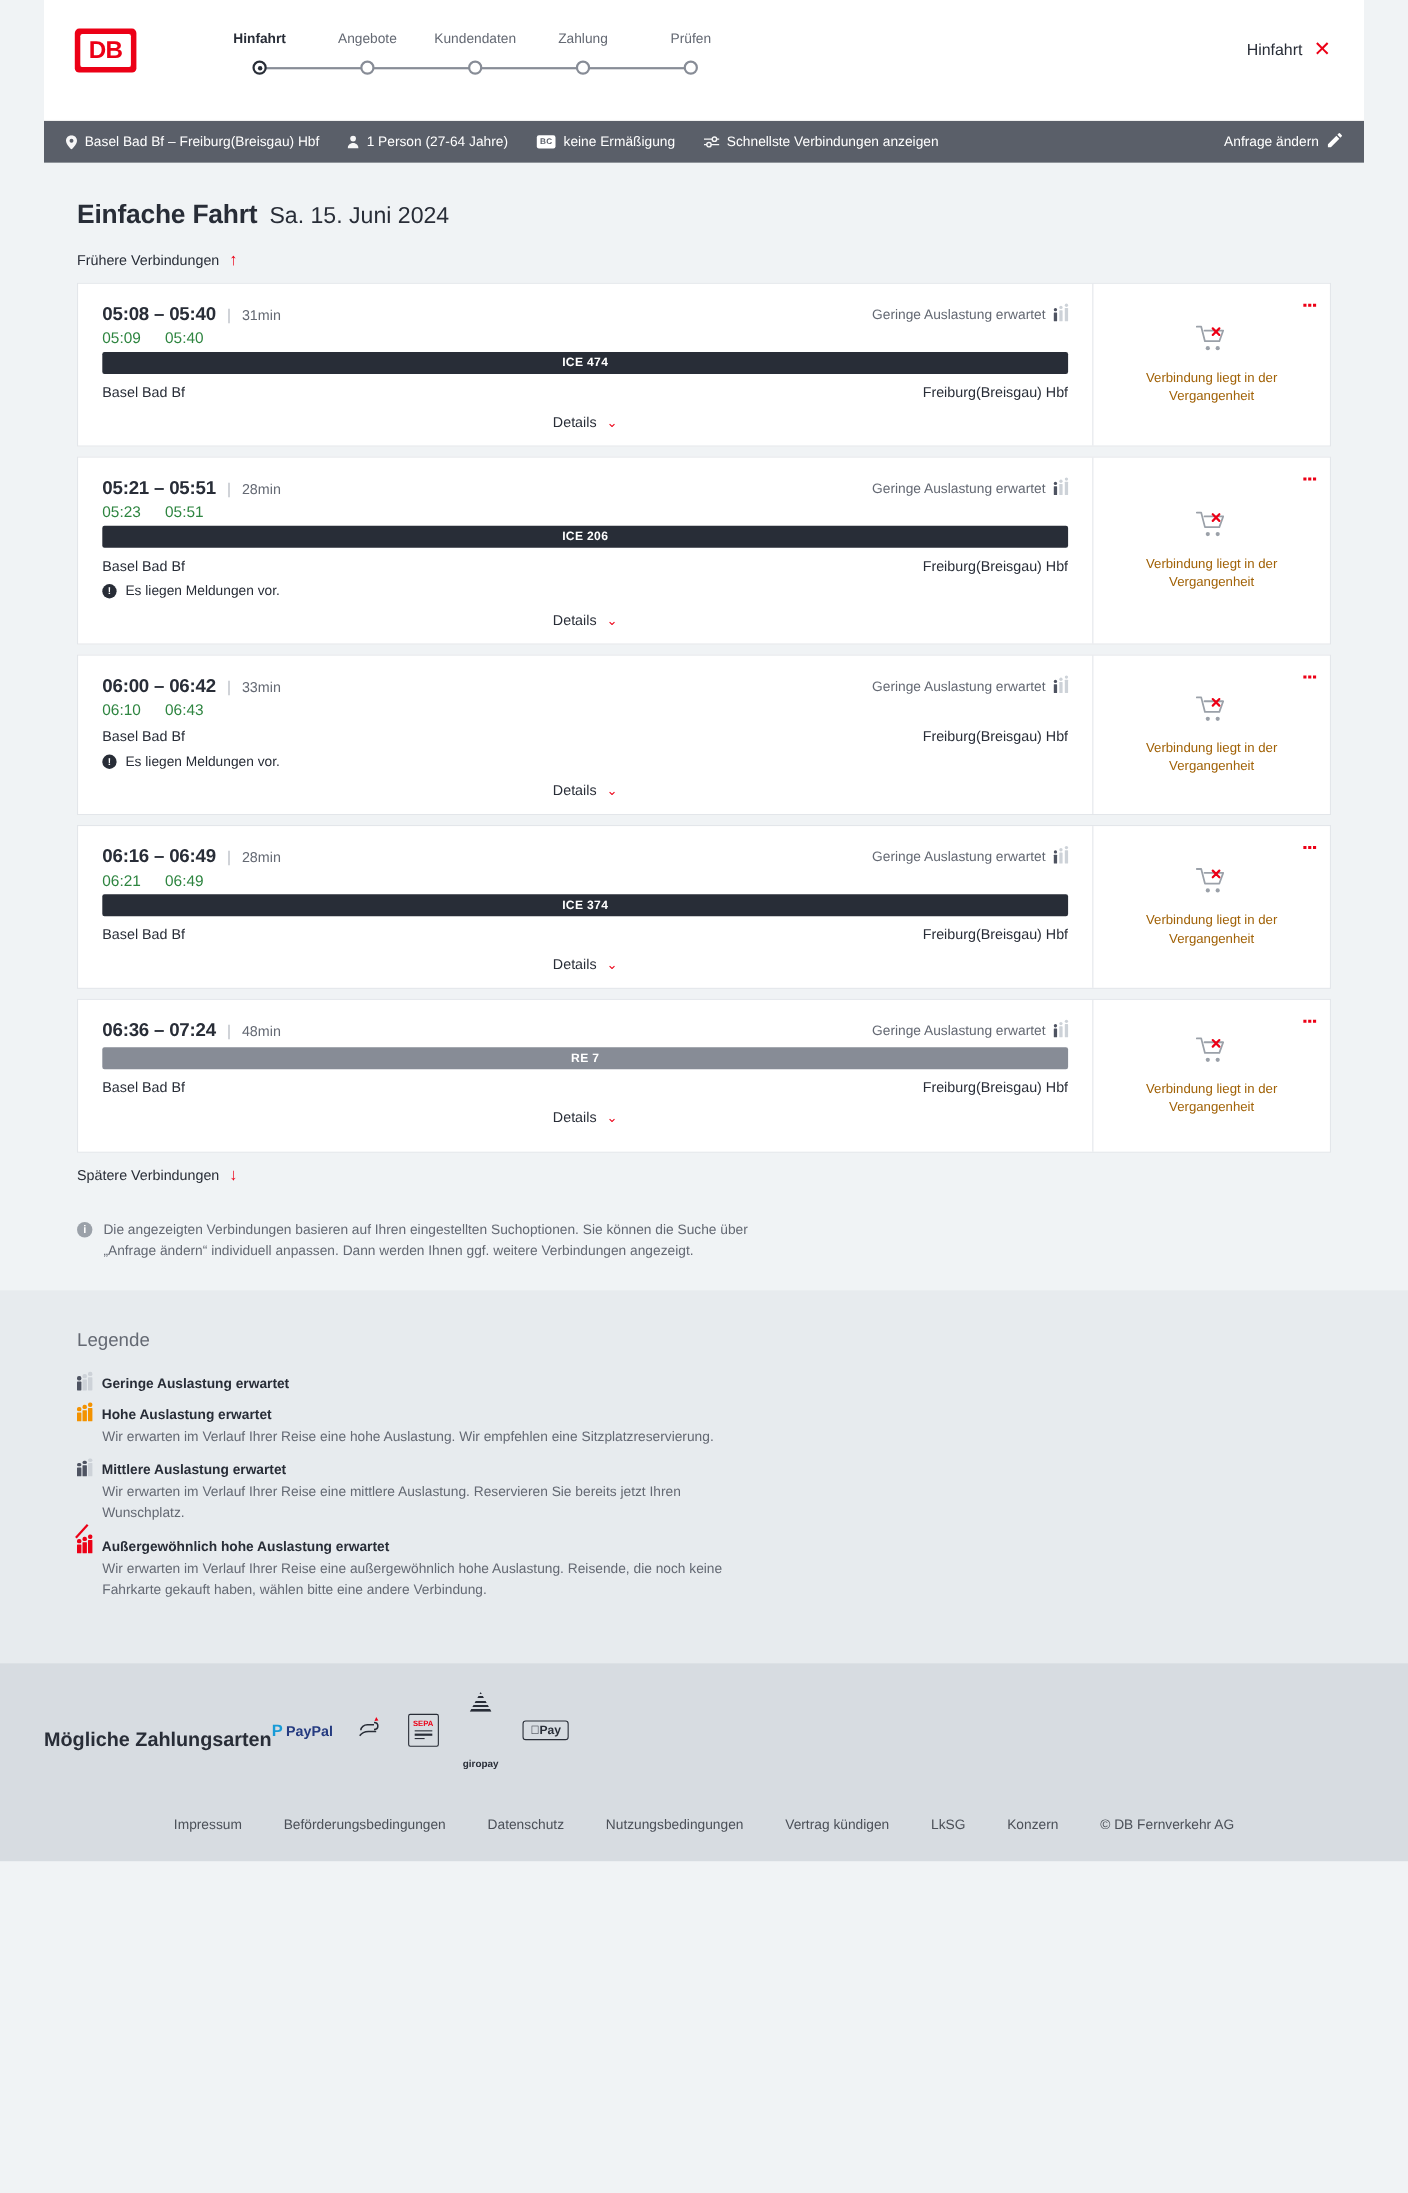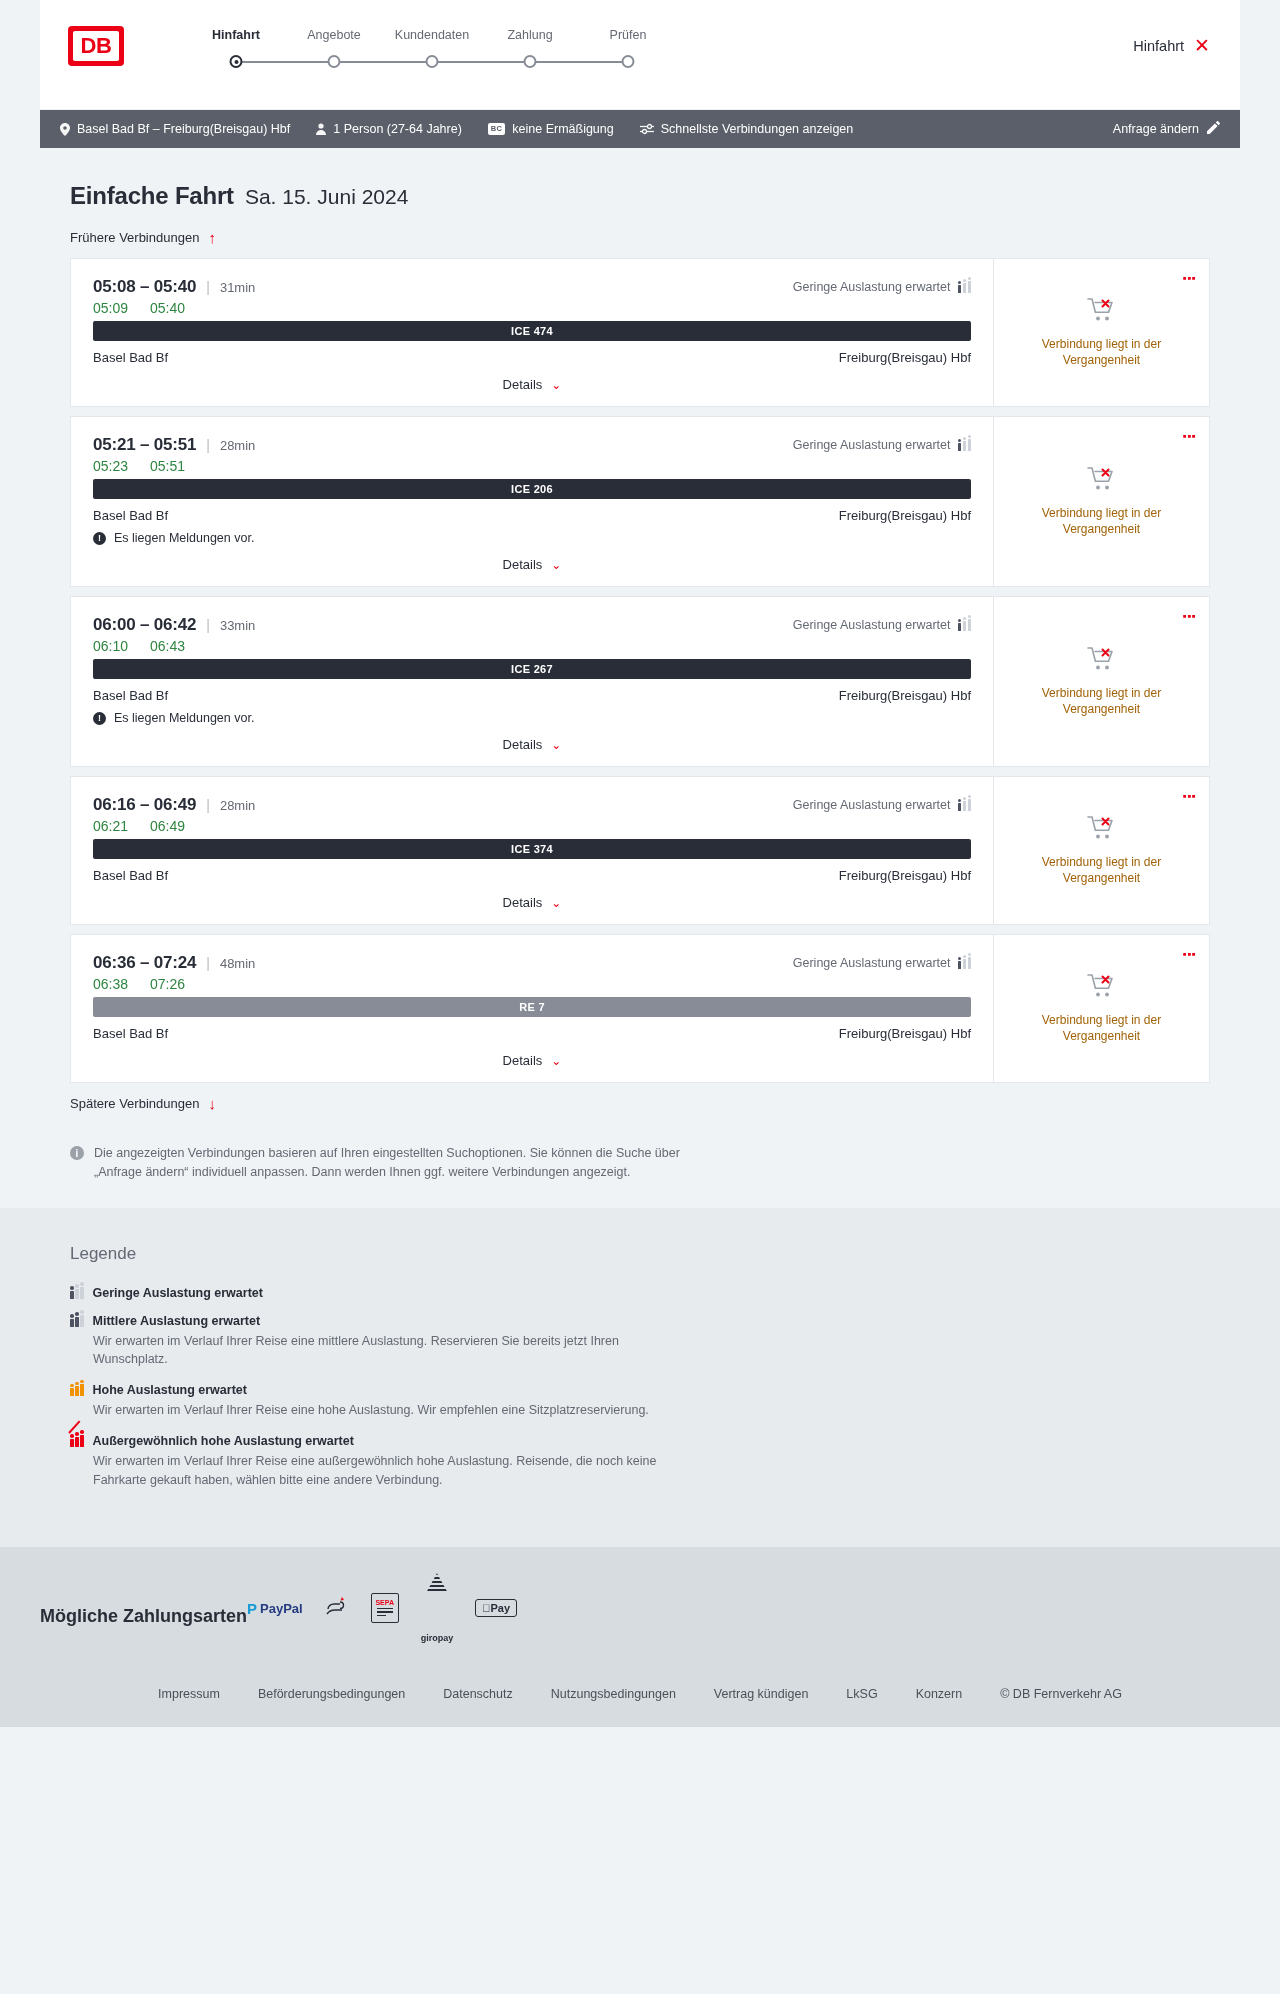--- a/index.html
+++ b/index.html
@@ -654,21 +654,20 @@
                   <span class="bar b1 on-low"></span>
                   <span class="bar b2 off"></span>
                   <span class="bar b3 off"></span>
                 </span>
         </div>
       </div>
       <div class="times-actual">
         <span>06:10</span>
         <span>06:43</span>
       </div>
-      <div class="train-bar ice">ICE 267</div>
       <div class="stations">
         <span>Basel Bad Bf</span>
         <span>Freiburg(Breisgau) Hbf</span>
       </div>
 
       <div class="notice">
         <span class="excl-icon">!</span>
         <span>Es liegen Meldungen vor.</span>
       </div>
       <div class="details-row">
@@ -748,24 +747,20 @@
         </div>
         <div class="util">
           <span>Geringe Auslastung erwartet</span>
           <span class="bars">
                   <span class="bar b1 on-low"></span>
                   <span class="bar b2 off"></span>
                   <span class="bar b3 off"></span>
                 </span>
         </div>
       </div>
-      <div class="times-actual">
-        <span>06:38</span>
-        <span>07:26</span>
-      </div>
       <div class="train-bar re">RE 7</div>
       <div class="stations">
         <span>Basel Bad Bf</span>
         <span>Freiburg(Breisgau) Hbf</span>
       </div>
 
       <div class="details-row">
         <button class="details-btn">
           <span>Details</span>
           <span class="chev">⌄</span>
@@ -808,38 +803,38 @@
               <span class="bar b2 off"></span>
               <span class="bar b3 off"></span>
             </span>
       <span>Geringe Auslastung erwartet</span>
     </div>
 
   </div>
   <div class="legend-item">
     <div class="legend-head">
       <span class="bars">
+              <span class="bar b1 on-high"></span>
+              <span class="bar b2 on-high"></span>
+              <span class="bar b3 on-high"></span>
+            </span>
+      <span>Hohe Auslastung erwartet</span>
+    </div>
+    <div class="legend-desc">Wir erwarten im Verlauf Ihrer Reise eine hohe Auslastung. Wir empfehlen eine Sitzplatzreservierung.</div>
+  </div>
+  <div class="legend-item">
+    <div class="legend-head">
+      <span class="bars">
               <span class="bar b1 on-mid"></span>
               <span class="bar b2 on-mid"></span>
               <span class="bar b3 off"></span>
             </span>
       <span>Mittlere Auslastung erwartet</span>
     </div>
     <div class="legend-desc">Wir erwarten im Verlauf Ihrer Reise eine mittlere Auslastung. Reservieren Sie bereits jetzt Ihren Wunschplatz.</div>
-  </div>
-  <div class="legend-item">
-    <div class="legend-head">
-      <span class="bars">
-              <span class="bar b1 on-high"></span>
-              <span class="bar b2 on-high"></span>
-              <span class="bar b3 on-high"></span>
-            </span>
-      <span>Hohe Auslastung erwartet</span>
-    </div>
-    <div class="legend-desc">Wir erwarten im Verlauf Ihrer Reise eine hohe Auslastung. Wir empfehlen eine Sitzplatzreservierung.</div>
   </div>
   <div class="legend-item">
     <div class="legend-head">
       <span class="vhigh-glyph">
               <span class="bars">
                 <span class="bar b1 on-vhigh"></span>
                 <span class="bar b2 on-vhigh"></span>
                 <span class="bar b3 on-vhigh"></span>
               </span>
               <span class="slash"></span>

